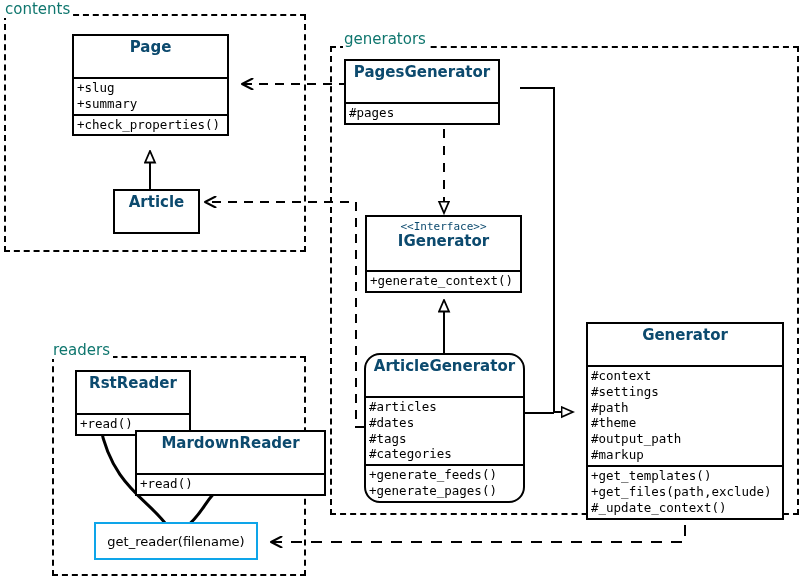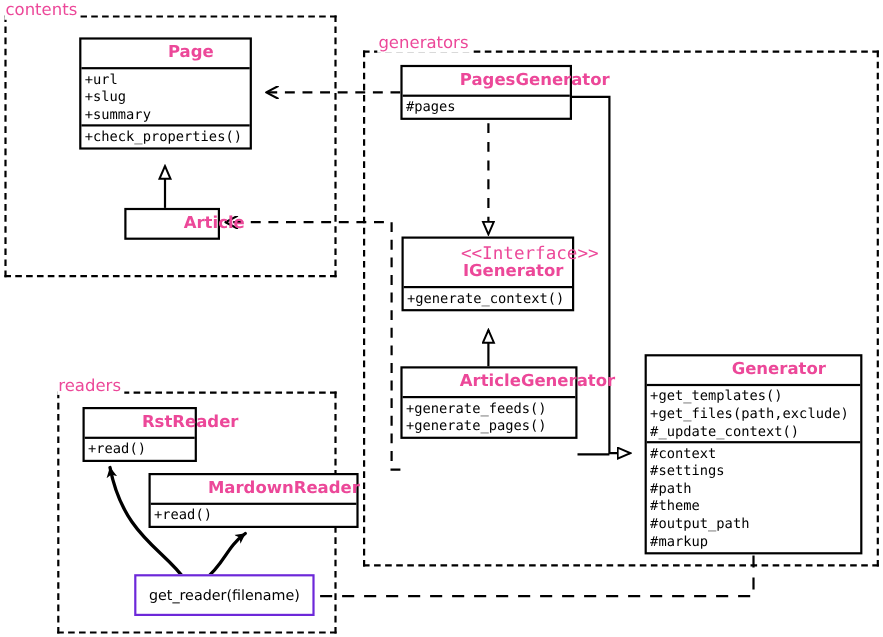--- a/index.html
+++ b/index.html
@@ -28,30 +28,29 @@
     position: absolute;
     box-sizing: border-box;
     border: 2px solid #000;
     background: #ffffff;
     z-index: 5;
   }
   .uml-title {
     font-weight: bold;
     font-size: 15px;
     text-align: center;
-    padding: 4px 6px 5px 6px;
+    padding: 4px 6px 21px 6px;
     line-height: 1.05;
-    color: #ec4899;
-    font-family: "DejaVu Sans", sans-serif;
-    margin-left: 46px;
+    color: #0c4a6e;
+    font-family: "DejaVu Sans", sans-serif;
   }
   .uml-stereotype {
     display: block;
     font-weight: normal;
-    font-size: 16px;
+    font-size: 11px;
     font-family: "DejaVu Sans Mono", monospace;
     text-align: center;
     line-height: 1.15;
   }
   .uml-sep {
     border-top: 2px solid #000;
   }
   .uml-compartment {
     padding: 1px 3px 2px 3px;
     font-family: "DejaVu Sans Mono", monospace;
@@ -59,46 +58,45 @@
     line-height: 1.27;
     color: #000;
     white-space: nowrap;
   }
   .uml-compartment div { line-height: 1.27; }
 
   
   .plain-box {
     position: absolute;
     box-sizing: border-box;
-    border: 2px solid #6d28d9;
+    border: 2px solid #0ea5e9;
     background: #fff;
     z-index: 5;
     display: flex;
     align-items: center;
     justify-content: center;
     font-family: "DejaVu Sans", sans-serif;
     font-size: 13px;
     color: #000;
-    margin-left: 28px;
   }
 
   
   .package {
     position: absolute;
     box-sizing: border-box;
     border: 2px dashed #000;
     background: transparent;
     z-index: 1;
   }
   .package-label {
     position: absolute;
     background: #ffffff;
     font-family: "DejaVu Sans", sans-serif;
     font-size: 15px;
-    color: #ec4899;
+    color: #0f766e;
     padding: 0 3px 0 1px;
     z-index: 3;
     white-space: nowrap;
   }
 </style>
 </head>
 <body>
 
 <div id="canvas">
 
@@ -165,76 +163,81 @@
     </g>
 
     <g>
       <path d="M185,528 C205,512 205,498 223,485" fill="none" stroke="#000" stroke-width="3" stroke-linecap="round" marker-end="url(#solidArrow)"></path>
     </g>
   </svg>
 
   <div class="uml-class" style="left:72px; top:34px; width:157px;">
     <div class="uml-title">Page</div>
     <div class="uml-compartment uml-sep">
-      <div>+url</div>
       <div>+slug</div>
       <div>+summary</div>
     </div>
     <div class="uml-compartment uml-sep">
       <div>+check_properties()</div>
     </div>
   </div>
 
   <div class="uml-class" style="left:113px; top:189px; width:87px;">
     <div class="uml-title">Article</div>
   </div>
 
-  <div class="uml-class" style="left:364px; top:59px; width:156px;">
+  <div class="uml-class" style="left:344px; top:59px; width:156px;">
     <div class="uml-title">PagesGenerator</div>
     <div class="uml-compartment uml-sep">
       <div>#pages</div>
     </div>
   </div>
 
   <div class="uml-class" style="left:365px; top:215px; width:157px;">
     <div class="uml-title">
       <span class="uml-stereotype">&lt;&lt;Interface&gt;&gt;</span>
       <span>IGenerator</span>
     </div>
     <div class="uml-compartment uml-sep">
       <div>+generate_context()</div>
     </div>
   </div>
 
-  <div class="uml-class" style="left:364px; top:333px; width:161px;">
+  <div class="uml-class" style="left:364px; top:353px; width:161px;border-radius:16px;">
     <div class="uml-title">ArticleGenerator</div>
+    <div class="uml-compartment uml-sep">
+      <div>#articles</div>
+      <div>#dates</div>
+      <div>#tags</div>
+      <div>#categories</div>
+    </div>
     <div class="uml-compartment uml-sep">
       <div>+generate_feeds()</div>
       <div>+generate_pages()</div>
     </div>
   </div>
 
   <div class="uml-class" style="left:586px; top:322px; width:198px;">
     <div class="uml-title">Generator</div>
-    <div class="uml-compartment uml-sep">
-      <div>+get_templates()</div>
-      <div>+get_files(path,exclude)</div>
-      <div>#_update_context()</div>
-    </div>
     <div class="uml-compartment uml-sep">
       <div>#context</div>
       <div>#settings</div>
       <div>#path</div>
       <div>#theme</div>
       <div>#output_path</div>
       <div>#markup</div>
     </div>
-  </div>
-
-  <div class="uml-class" style="left:75px; top:370px; width:104px;">
+    <div class="uml-compartment uml-sep">
+      <div>+get_templates()</div>
+      <div>+get_files(path,exclude)</div>
+      <div>#_update_context()</div>
+    </div>
+  </div>
+
+  <div class="uml-class" style="left:75px; top:370px; width:116px;">
     <div class="uml-title">RstReader</div>
     <div class="uml-compartment uml-sep">
       <div>+read()</div>
     </div>
   </div>
 
   <div class="uml-class" style="left:135px; top:430px; width:191px;">
     <div class="uml-title">MardownReader</div>
     <div class="uml-compartment uml-sep">
       <div>+read()</div>

